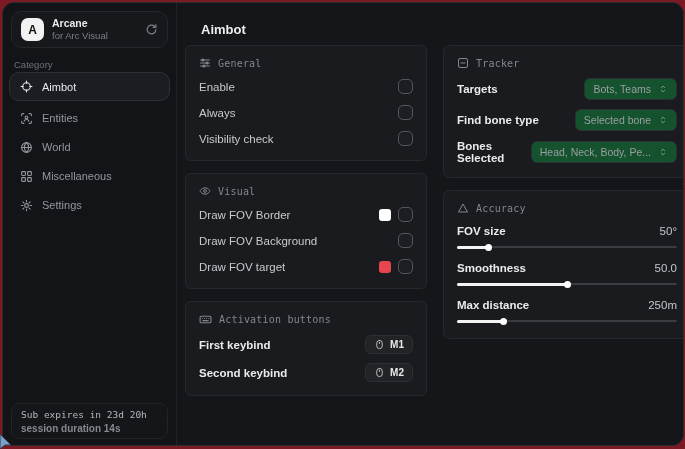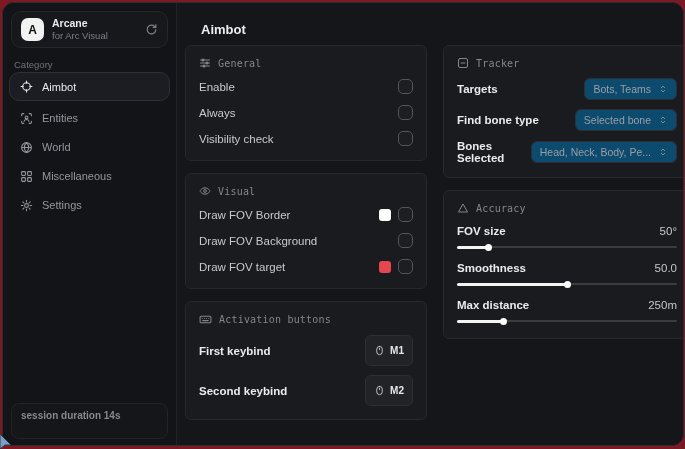--- a/index.html
+++ b/index.html
@@ -82,26 +82,26 @@
   .row-label.strong { color:#e9ebed; font-weight:700; font-size:11.5px; }
   .row-right { display:flex; align-items:center; gap:7px; }
   .checkbox {
     width:15px; height:15px; border:1.5px solid #54565d; border-radius:5px;
     background:#1d1e22; cursor:pointer;
   }
   .swatch { width:12px; height:12px; border-radius:3px; cursor:pointer; }
   .keybadge {
     display:flex; align-items:center; gap:5px;
     background:#222327; border:1px solid #2e2f34; border-radius:6px;
-    padding:9px 8px; color:#e6e8ea; font-size:10px; font-weight:700; cursor:pointer;
+    padding:3px 8px; color:#e6e8ea; font-size:10px; font-weight:700; cursor:pointer;
   }
   .keybadge .kicon { display:flex; color:#c6c9cc; }
   .select {
     display:flex; align-items:center; gap:7px;
-    background:#0c4a6e; border:1px solid #2e2f34; border-radius:6px;
+    background:#14532d; border:1px solid #2e2f34; border-radius:6px;
     padding:4px 8px; color:#9b9ea4; font-size:10.5px; cursor:pointer;
     white-space:nowrap;
   }
   .select .sicon { display:flex; color:#8a8d93; }
   .acc-block { margin-top:11px;text-align:right; }
   .acc-top { display:flex; justify-content:space-between; align-items:center; }
   .acc-value { color:#c3c6ca; font-size:11.5px; }
   .slider { position:relative; height:8px; margin-top:6px; cursor:pointer; }
   .slider .track { position:absolute; left:0; right:0; top:3px; height:2px; background:#3b3c41; border-radius:2px; }
   .slider .fill  { position:absolute; left:0; top:2.5px; height:3px; background:#f4f4f5; border-radius:2px; }
@@ -179,20 +179,21 @@
           <svg width="13" height="13" viewBox="0 0 24 24" fill="none" stroke="currentColor" stroke-width="2" stroke-linecap="round">
             <circle cx="12" cy="12" r="3.5"></circle>
             <path d="M12 2.5v3M12 18.5v3M2.5 12h3M18.5 12h3M5.3 5.3l2.1 2.1M16.6 16.6l2.1 2.1M18.7 5.3l-2.1 2.1M7.4 16.6l-2.1 2.1"></path>
           </svg>
         </span>
         <span>Settings</span>
       </div>
     </div>
 
     <div class="side-foot">
+      <div class="foot-l1">Sub expires in 23d 20h</div>
       <div class="foot-l2">session duration 14s</div>
     </div>
   </div>
 
   <div class="main">
     <div class="page-title">Aimbot</div>
 
     <div class="col col-left">
 
       <div class="card">

